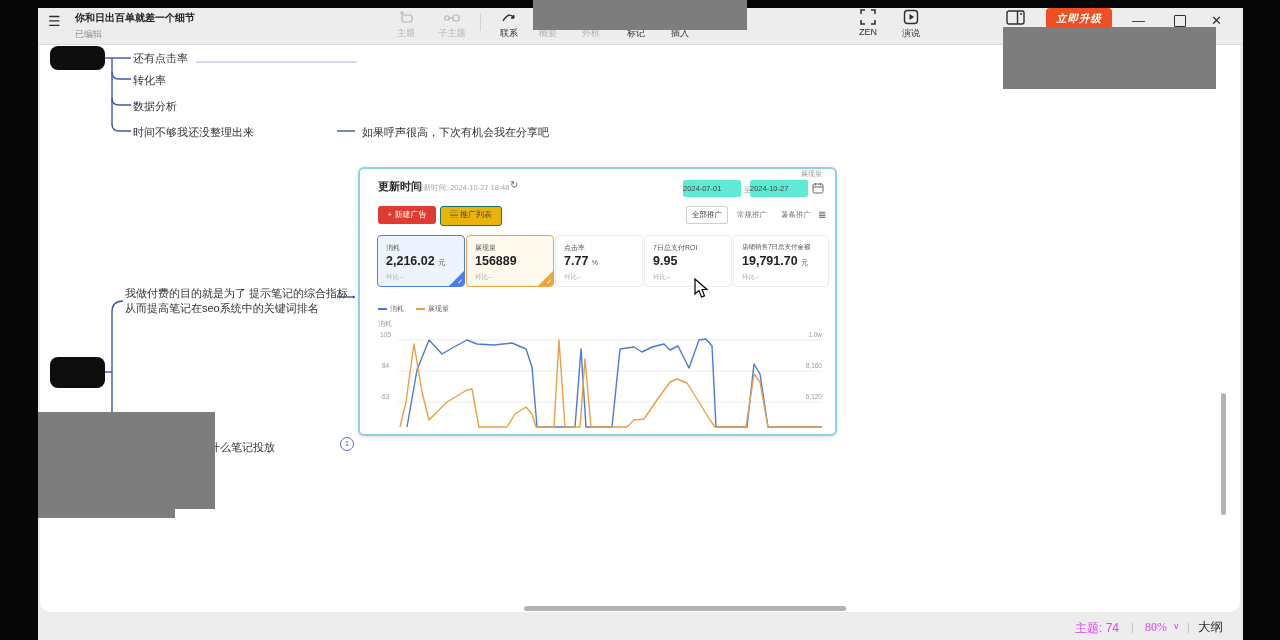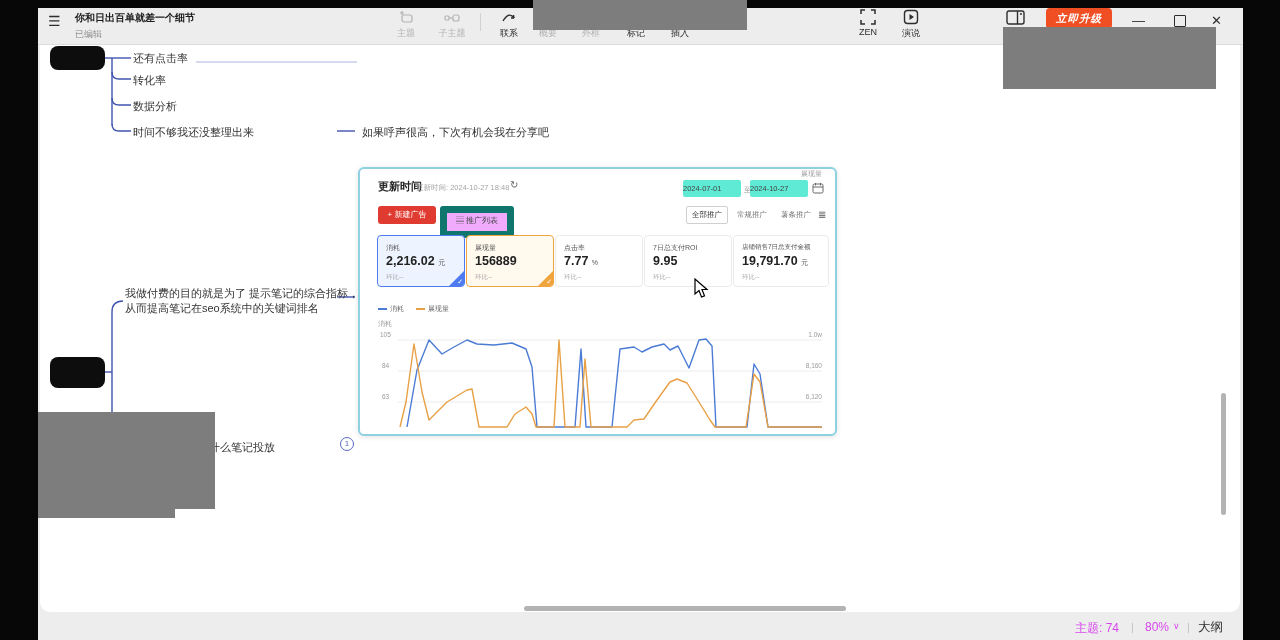--- a/index.html
+++ b/index.html
@@ -26,21 +26,21 @@
   .badge{width:12px;height:12px;border:1px solid #5a68c0;border-radius:50%;color:#5a68c0;font-size:8px;line-height:12px;text-align:center;z-index:6;}
   .mapsvg{left:0;top:0;z-index:5;pointer-events:none;}
   
   .dash{left:358px;top:167px;width:475px;height:265px;background:#fff;border:2px solid #8ed2e2;border-radius:6px;box-shadow:0 1px 5px rgba(0,0,0,.12);overflow:hidden;z-index:7;}
   .dash .dtitle{font-size:11px;font-weight:bold;color:#262626;}
   .dash .dupdate{font-size:7.5px;color:#a6a6a6;}
   .dash .refresh{font-size:10px;color:#666;}
   .datepill{width:58px;height:17px;background:#5eead4;border-radius:2px;font-size:7.5px;color:#444;text-align:left;line-height:17px;}
   .datesep{font-size:7px;color:#999;}
   .btn-red{width:58px;height:18px;background:#e03b31;border-radius:3px;color:#fff;font-size:8px;text-align:center;line-height:18px;}
-  .btn-ghost{width:60px;height:18px;background:#f0abfc;border:7px solid #0f766e;border-radius:3px;color:#444;font-size:8px;text-align:center;line-height:16px;}
+  .btn-ghost{width:60px;height:18px;background:#eab308;border:1px solid #0f766e;border-radius:3px;color:#444;font-size:8px;text-align:center;line-height:16px;}
   .tabs{display:flex;gap:4px;align-items:center;}
   .tab{font-size:7.5px;color:#777;padding:3px 5px;border-radius:2px;white-space:nowrap;}
   .tab.active{background:#fff;border:1px solid #cfcfcf;color:#333;}
   .listicon{font-size:10px;color:#555;}
   .card{top:66px;height:50px;background:#fff;border:1px solid #ebebeb;border-radius:4px;overflow:hidden;}
   .card .clabel{position:absolute;left:8px;top:7px;font-size:7px;color:#555;white-space:nowrap;}
   .card .cvalue{position:absolute;left:8px;top:18px;font-size:12.5px;font-weight:bold;color:#222;white-space:nowrap;}
   .card .cunit{font-size:7px;font-weight:normal;color:#555;}
   .card .ccompare{position:absolute;left:8px;top:37px;font-size:6.5px;color:#a8a8a8;}
   .card.sel-blue{border:1px solid #4e7cf0;background:#eef4ff;}
@@ -269,21 +269,21 @@
   <div class="a redact" style="left:533px;top:0;width:214px;height:30px;"></div>
   <div class="a redact" style="left:1003px;top:27px;width:213px;height:62px;"></div>
   <div class="a redact" style="left:38px;top:412px;width:177px;height:97px;"></div>
   <div class="a redact" style="left:38px;top:509px;width:137px;height:9px;"></div>
 
   <div class="a hscroll"></div>
   <div class="a vscroll"></div>
 
   <div class="a sbtext" style="left:1075px;top:620px;">主题: 74</div>
   <div class="a sbdiv" style="left:1131px;top:621px;">|</div>
-  <div class="a sbtext" style="left:1145px;top:620px;">80%</div>
+  <div class="a sbtext" style="left:1145px;top:620px;font-family:Liberation Serif, serif;">80%</div>
   <div class="a sbtext" style="left:1173px;top:621px;font-size:9px;">∨</div>
   <div class="a sbdiv" style="left:1187px;top:621px;">|</div>
   <div class="a sbtext" style="left:1198px;top:619px;font-size:12.5px;color:#2e2e2e;">大纲</div>
 
   <svg class="a cursor" style="left:694px;top:278px;" width="16" height="22" viewBox="0 0 16 22">
     <path d="M1,1 L1,16 L5,12.5 L7.5,19 L10.5,17.8 L8,11.5 L13,11.5 Z" fill="#ffffff" stroke="#000000" stroke-width="1.2"></path>
   </svg>
 
 </div>
 

